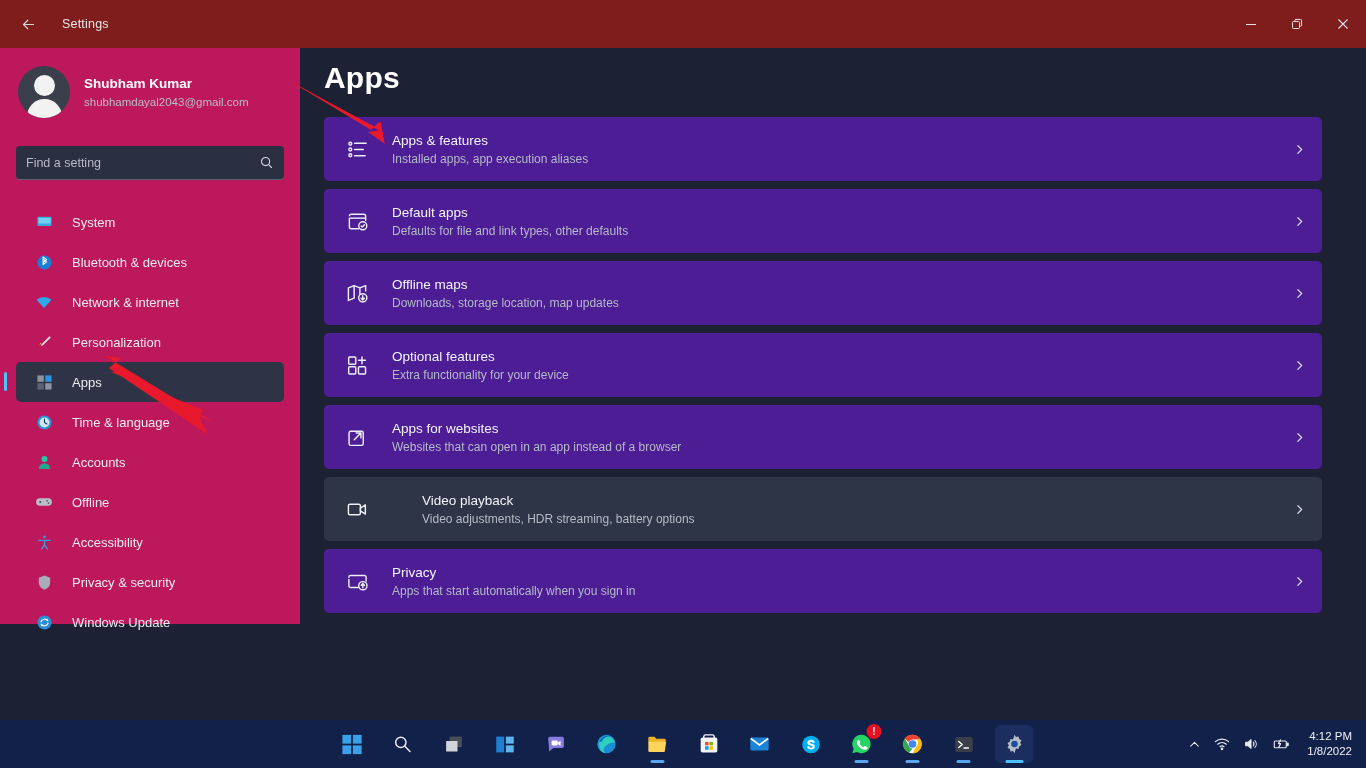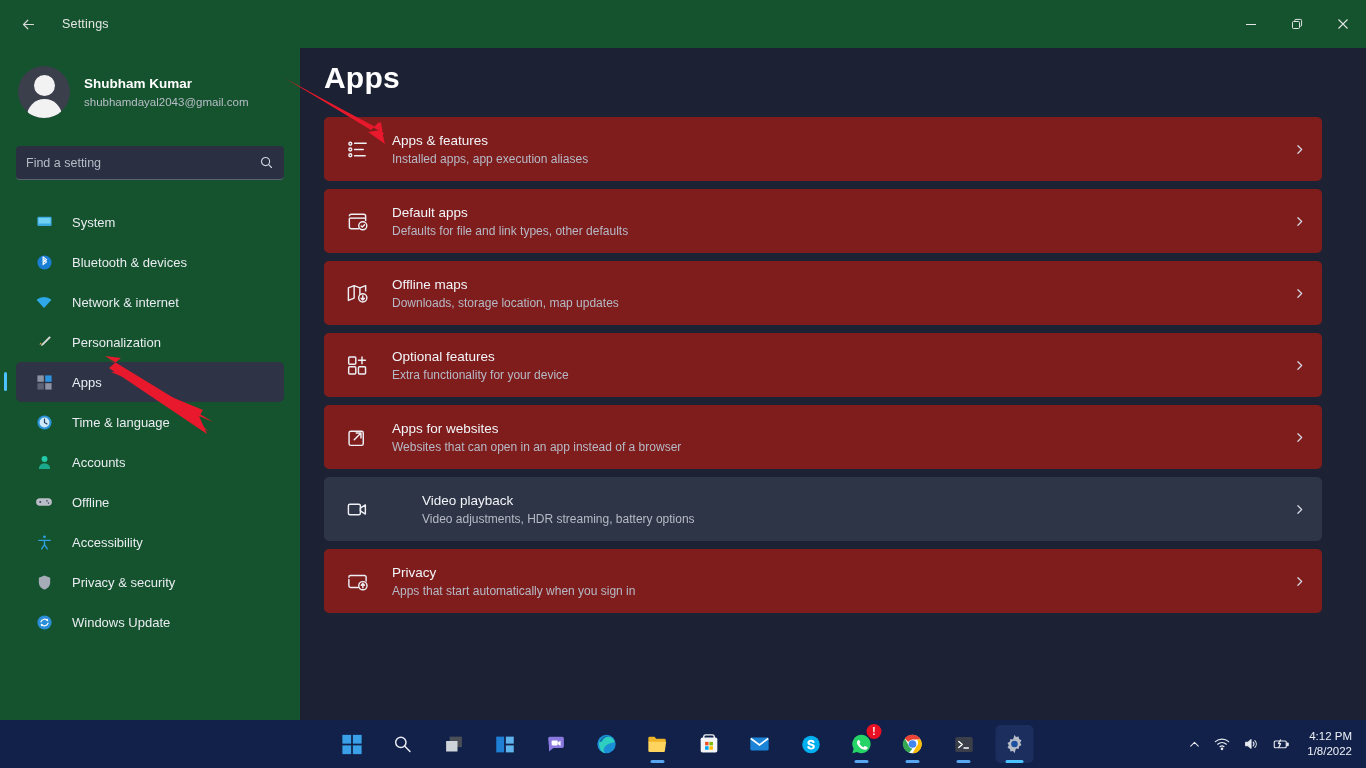--- a/index.html
+++ b/index.html
@@ -7,40 +7,40 @@
     width:1366px; height:768px;
     background:#1a1f2e;
     font-family:"Liberation Sans", sans-serif;
     overflow:hidden;
   }
   .app { position:relative; width:1366px; height:768px; background:#1c2233; }
 
   
   .titlebar {
     position:absolute; top:0; left:0; width:1366px; height:48px;
-    background:#14532d; display:flex; align-items:center;
+    background:#7f1d1d; display:flex; align-items:center;
   }
   .back-btn {
     width:40px; height:32px; margin-left:8px;
     display:flex; align-items:center; justify-content:center;
     border-radius:4px; color:#d8d8d8;
   }
   .title-text {
     margin-left:14px; font-size:12.5px; color:#e6e6e6; letter-spacing:.2px;
   }
   .win-controls { position:absolute; right:0; top:0; display:flex; height:48px; }
   .win-btn {
     width:46px; height:48px; display:flex; align-items:center; justify-content:center;
     color:#e4e4e4;
   }
 
   
   .sidebar {
-    position:absolute; top:48px; left:0; width:300px; height:672px;
-    background:#14532d;
+    position:absolute; top:48px; left:0; width:300px; height:576px;
+    background:#be185d;
   }
   .profile { display:flex; align-items:center; padding:16px 0 0 18px; height:72px; }
   .avatar {
     width:52px; height:52px; border-radius:50%;
     background:#3a3f4b; position:relative; overflow:hidden; flex:none;
   }
   .avatar .head {
     position:absolute; width:21px; height:21px; border-radius:50%;
     background:#f2f2f2; left:15.5px; top:9px;
   }
@@ -78,21 +78,21 @@
   }
   .nav-ico { width:20px; height:20px; display:flex; align-items:center; justify-content:center; flex:none; }
   .nav-label { margin-left:18px; font-size:13px; color:#e9ecf2; }
 
   
   .main { position:absolute; top:48px; left:300px; width:1066px; height:672px; background:#1c2233; }
   .page-title { font-size:30px; font-weight:bold; color:#ffffff; margin:13px 0 0 24px; letter-spacing:.2px; }
   .cards { margin:22px 44px 0 24px; }
   .card {
     display:flex; align-items:center; height:64px;
-    background:#7f1d1d; border-radius:5px; margin-bottom:8px;
+    background:#4c1d95; border-radius:5px; margin-bottom:8px;
     padding:0 16px 0 20px;
   }
   .card.hover { background:#2e3546;gap:30px; }
   .card-ico { width:26px; height:26px; color:#eef0f5; display:flex; align-items:center; justify-content:center; flex:none; }
   .card-text { margin-left:22px; flex:1; }
   .card-title { font-size:13.5px; color:#f2f4f8; line-height:18px; }
   .card-sub { font-size:12px; color:#b5bac6; line-height:16px; margin-top:1px; }
   .card-chev { color:#d6dae3; display:flex; }
 
   

